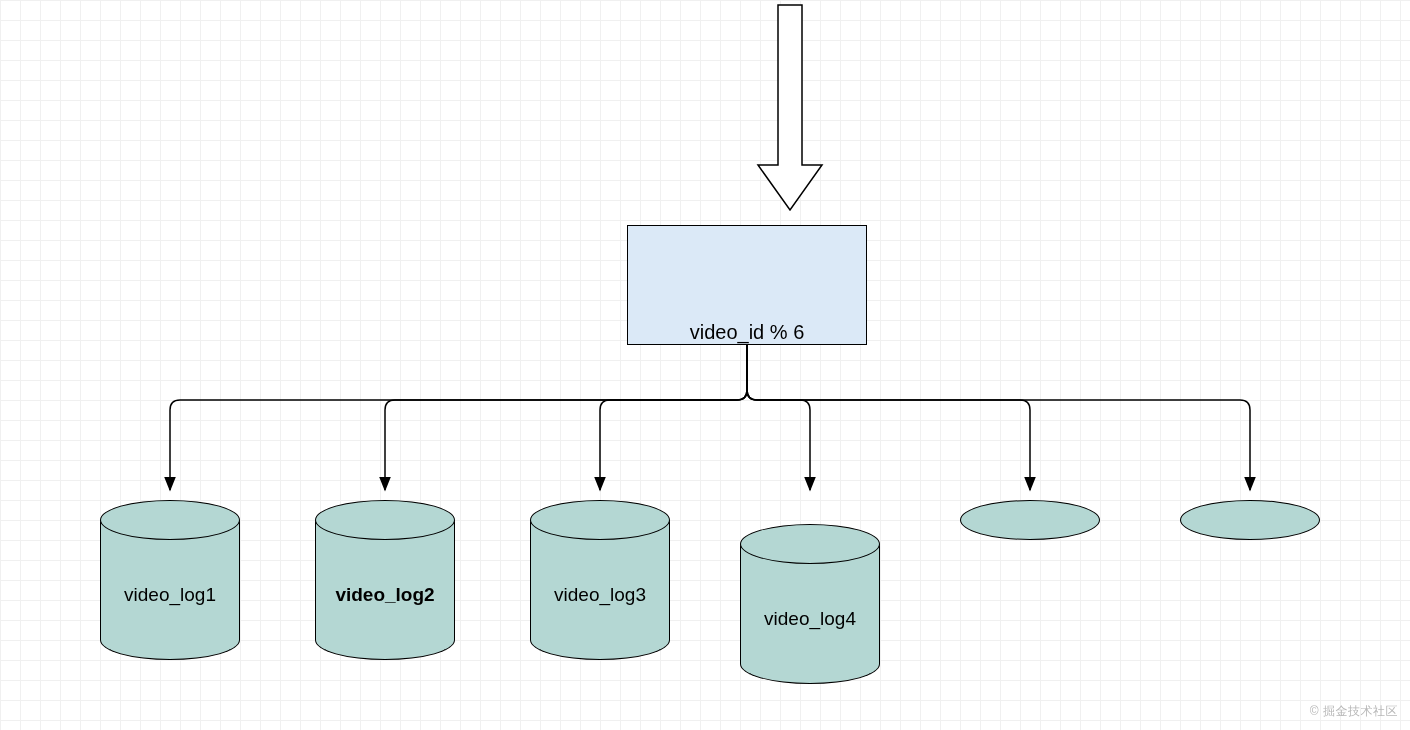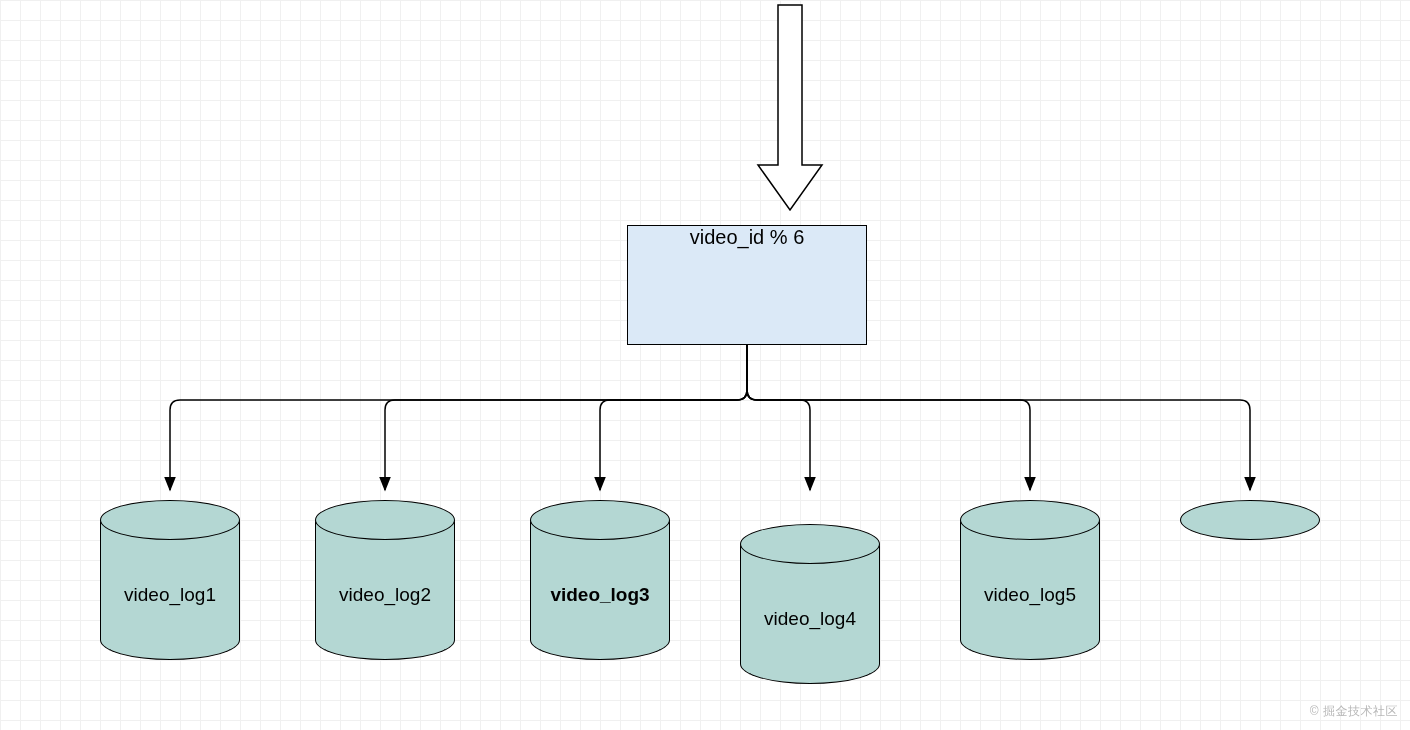--- a/index.html
+++ b/index.html
@@ -28,21 +28,21 @@
   }
   .hash-box {
     position: absolute;
     left: 627px;
     top: 225px;
     width: 240px;
     height: 120px;
     border: 1.5px solid #000;
     background: #dbe9f7;
     display: flex;
-    align-items: flex-start;
+    align-items: flex-end;
     justify-content: center;
     font-size: 20px;
     color: #000;
   }
   .cylinder {
     position: absolute;
     width: 152px;
     height: 160px;
   }
   .cyl-top {
@@ -127,42 +127,39 @@
     <span>video_id % 6</span>
   </div>
 
   <div id="cylinders-container">
       <div class="cylinder" style="left: 100px; top: 500px;">
         <div class="cyl-body">
           <span class="cyl-label">video_log1</span>
         </div>
         <div class="cyl-top"></div>
       </div>
-      <div class="cylinder" style="left: 315px; top: 500px;">
+      <div class="cylinder" style="left: 315px; top: 500px; font-weight: bold;">
         <div class="cyl-body">
           <span class="cyl-label">video_log2</span>
         </div>
         <div class="cyl-top"></div>
       </div>
-      <div class="cylinder" style="left: 530px; top: 500px; font-weight: bold;">
+      <div class="cylinder" style="left: 530px; top: 500px;">
         <div class="cyl-body">
           <span class="cyl-label">video_log3</span>
         </div>
         <div class="cyl-top"></div>
       </div>
       <div class="cylinder" style="left: 740px; top: 524px;">
         <div class="cyl-body">
           <span class="cyl-label">video_log4</span>
         </div>
         <div class="cyl-top"></div>
       </div>
       <div class="cylinder" style="left: 960px; top: 500px;">
-        <div class="cyl-body">
-          <span class="cyl-label">video_log5</span>
-        </div>
         <div class="cyl-top"></div>
       </div>
       <div class="cylinder" style="left: 1180px; top: 500px;">
         <div class="cyl-top"></div>
       </div>
     </div>
 
 </div>
 
 <div class="watermark">© 掘金技术社区</div>

